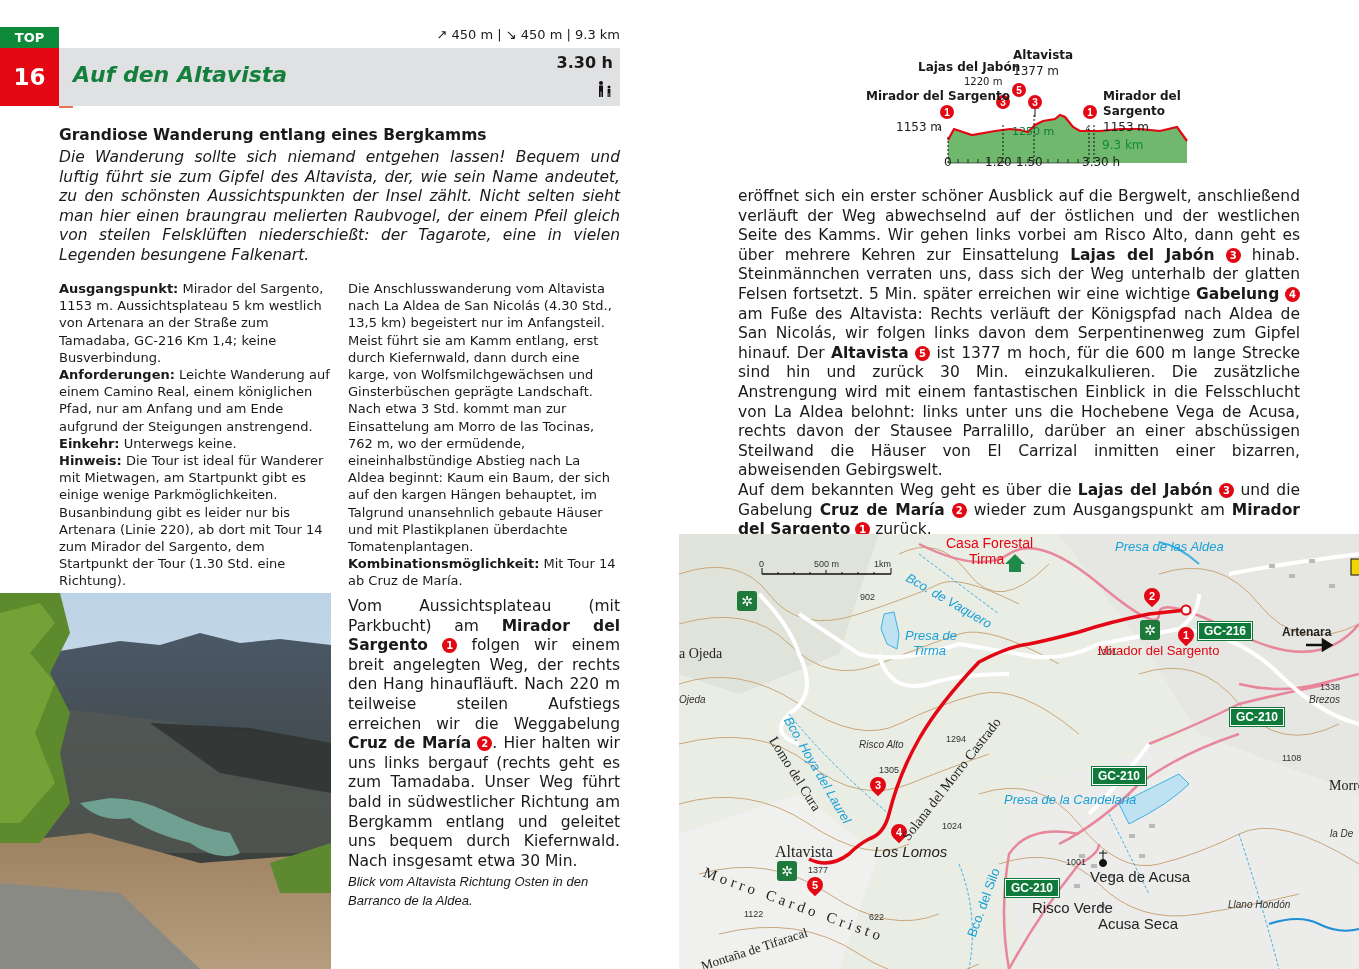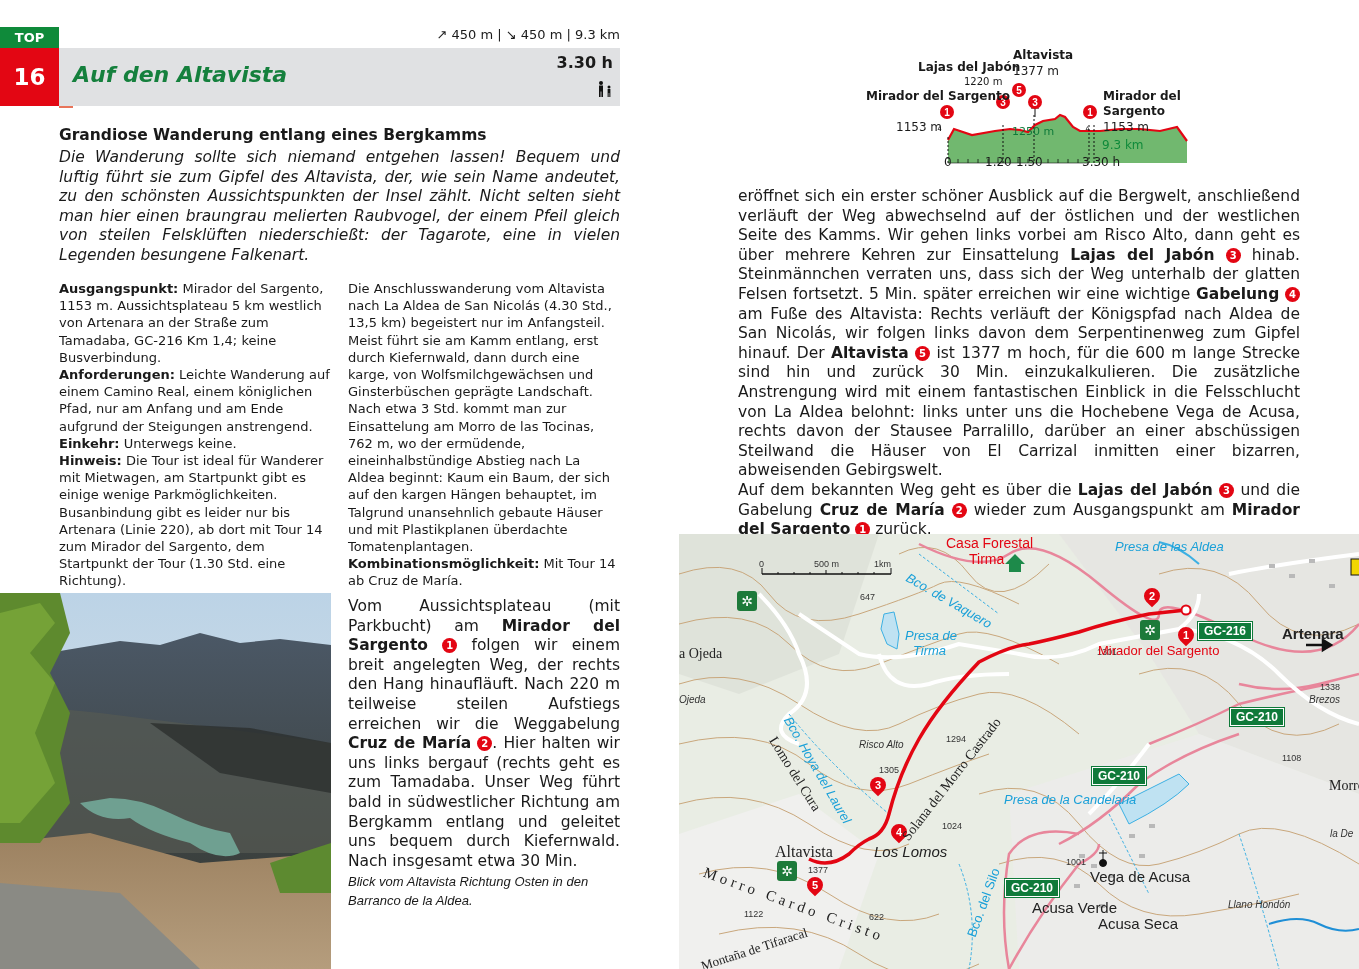--- a/index.html
+++ b/index.html
@@ -317,43 +317,43 @@
   <div class="road-sign" style="left:326px;top:345px;">GC-210</div>
 
   <div class="map-label red-label" style="left:267px;top:1px;">Casa Forestal</div>
   <div class="map-label red-label" style="left:290px;top:17px;">Tirma</div>
   <div class="map-label water" style="left:232px;top:36px;transform:rotate(30deg);transform-origin:left top;">Bco. de Vaquero</div>
   <div class="map-label water" style="left:436px;top:5px;">Presa de las Aldea</div>
   <div class="map-label water" style="left:226px;top:94px;">Presa de</div>
   <div class="map-label water" style="left:234px;top:109px;">Tirma</div>
   <div class="map-label terrain" style="left:0px;top:112px;">a Ojeda</div>
   <div class="map-label small-it" style="left:0px;top:160px;">Ojeda</div>
-  <div class="map-label height" style="left:181px;top:58px;">647</div>
+  <div class="map-label height" style="left:181px;top:58px;">902</div>
   <div class="map-label height" style="left:418px;top:113px;">1301</div>
   <div class="map-label height" style="left:267px;top:200px;">1294</div>
   <div class="map-label height" style="left:200px;top:231px;">1305</div>
   <div class="map-label height" style="left:263px;top:287px;">1024</div>
   <div class="map-label height" style="left:641px;top:148px;">1338</div>
   <div class="map-label height" style="left:603px;top:219px;">1108</div>
   <div class="map-label height" style="left:387px;top:323px;">1001</div>
   <div class="map-label height" style="left:65px;top:375px;">1122</div>
   <div class="map-label height" style="left:121px;top:331px;margin-left:8px;">1377</div>
   <div class="map-label height" style="left:190px;top:378px;">622</div>
   <div class="map-label small-it" style="left:180px;top:205px;font-size:10px;">Risco Alto</div>
   <div class="map-label water" style="left:115px;top:180px;font-style:italic;transform:rotate(60deg);transform-origin:left top;">Bco. Hoya del Laurel</div>
   <div class="map-label terrain" style="left:100px;top:200px;transform:rotate(58deg);transform-origin:left top;">Lomo del Cura</div>
   <div class="map-label terrain" style="left:220px;top:300px;transform:rotate(-52deg);transform-origin:left top;">Solana del Morro Castrado</div>
   <div class="map-label red-label" style="left:419px;top:109px;font-size:13px;">Mirador del Sargento</div>
-  <div class="map-label plain" style="left:603px;top:91px;font-weight:bold;font-size:15px;text-align:center;">Artenara</div>
+  <div class="map-label plain" style="left:603px;top:91px;font-weight:bold;font-size:12px;text-align:center;">Artenara</div>
   <div class="map-label small-it" style="left:630px;top:160px;">Brezos</div>
   <div class="map-label terrain" style="left:96px;top:309px;font-size:16px;">Altavista</div>
   <div class="map-label plain" style="left:195px;top:309px;font-style:italic;font-size:15px;">Los Lomos</div>
   <div class="map-label terrain" style="left:28px;top:330px;font-size:15px;letter-spacing:4px;transform:rotate(20deg);transform-origin:left top;">Morro Cardo Cristo</div>
   <div class="map-label terrain" style="left:20px;top:425px;font-size:13px;transform:rotate(-18deg);transform-origin:left top;">Montaña de Tifaracal</div>
   <div class="map-label water" style="left:325px;top:258px;">Presa de la Candelaria</div>
   <div class="map-label water" style="left:285px;top:400px;transform:rotate(-70deg);transform-origin:left top;font-style:normal;">Bco. del Silo</div>
   <div class="map-label plain" style="left:411px;top:334px;font-size:15px;">Vega de Acusa</div>
-  <div class="map-label plain" style="left:353px;top:365px;font-size:15px;">Acusa Verde</div>
+  <div class="map-label plain" style="left:353px;top:365px;font-size:15px;">Risco Verde</div>
   <div class="map-label plain" style="left:419px;top:381px;font-size:15px;">Acusa Seca</div>
   <div class="map-label small-it" style="left:549px;top:365px;">Llano Hondón</div>
   <div class="map-label terrain" style="left:650px;top:244px;">Morro</div>
   <div class="map-label small-it" style="left:651px;top:294px;">la De</div>
 </div>
 
 </body></html>

